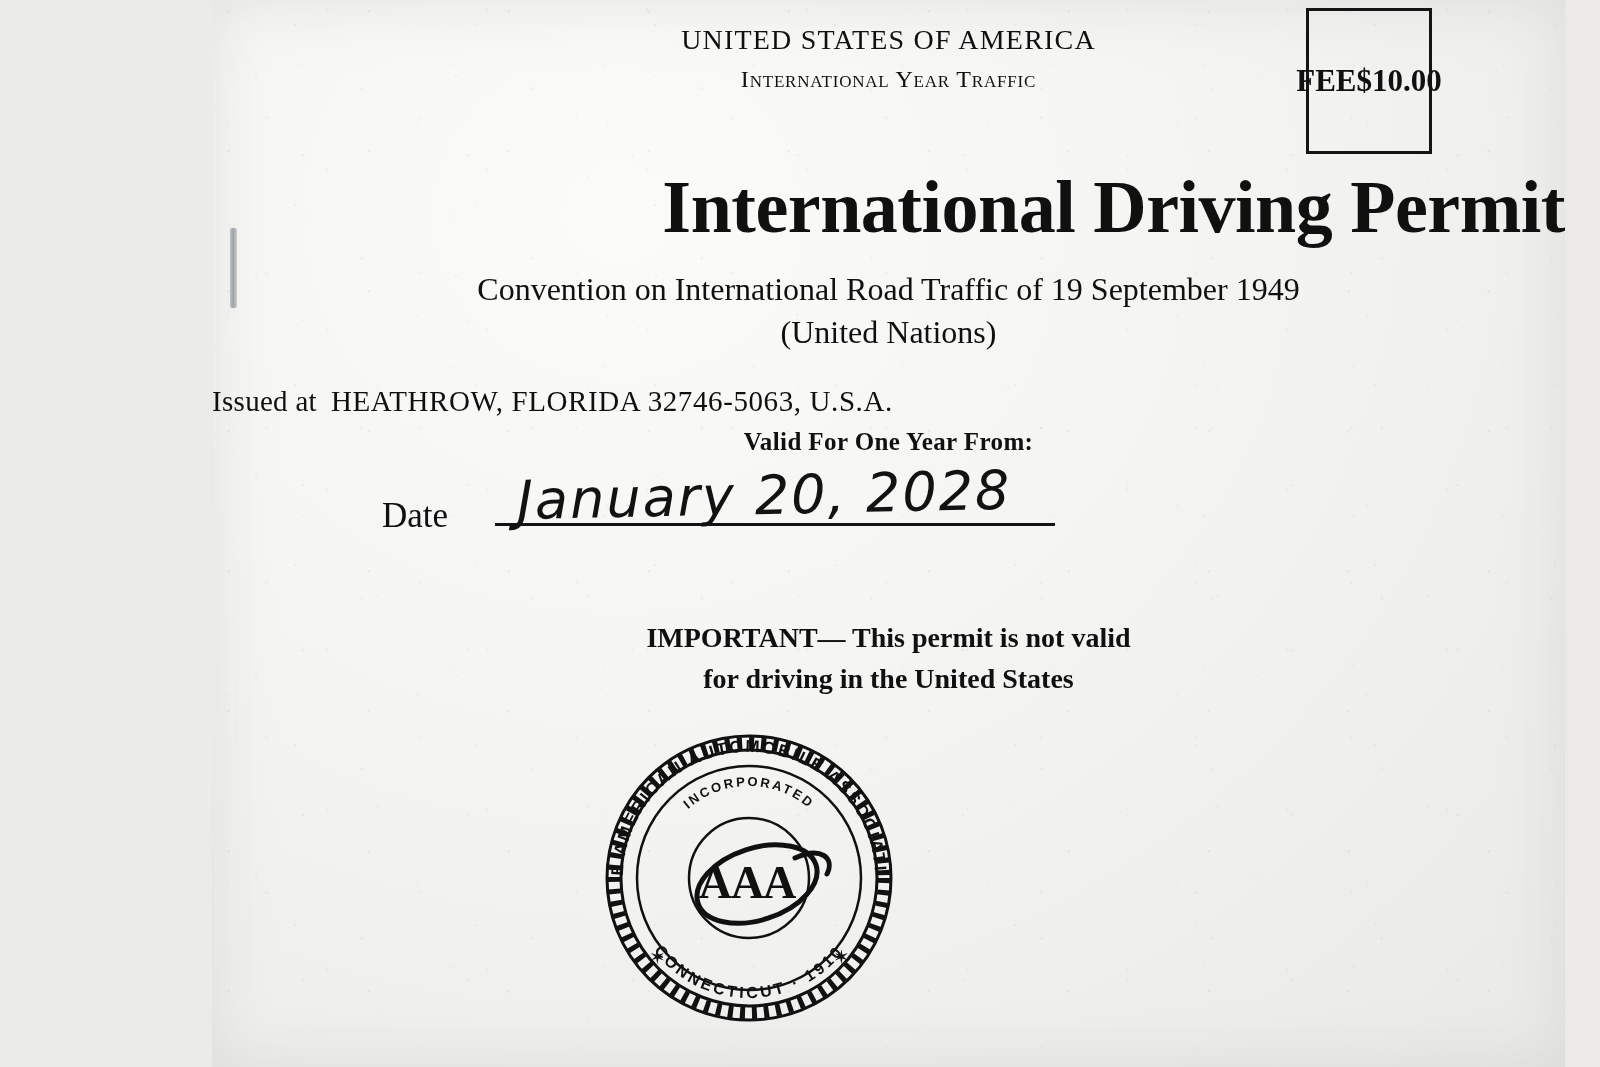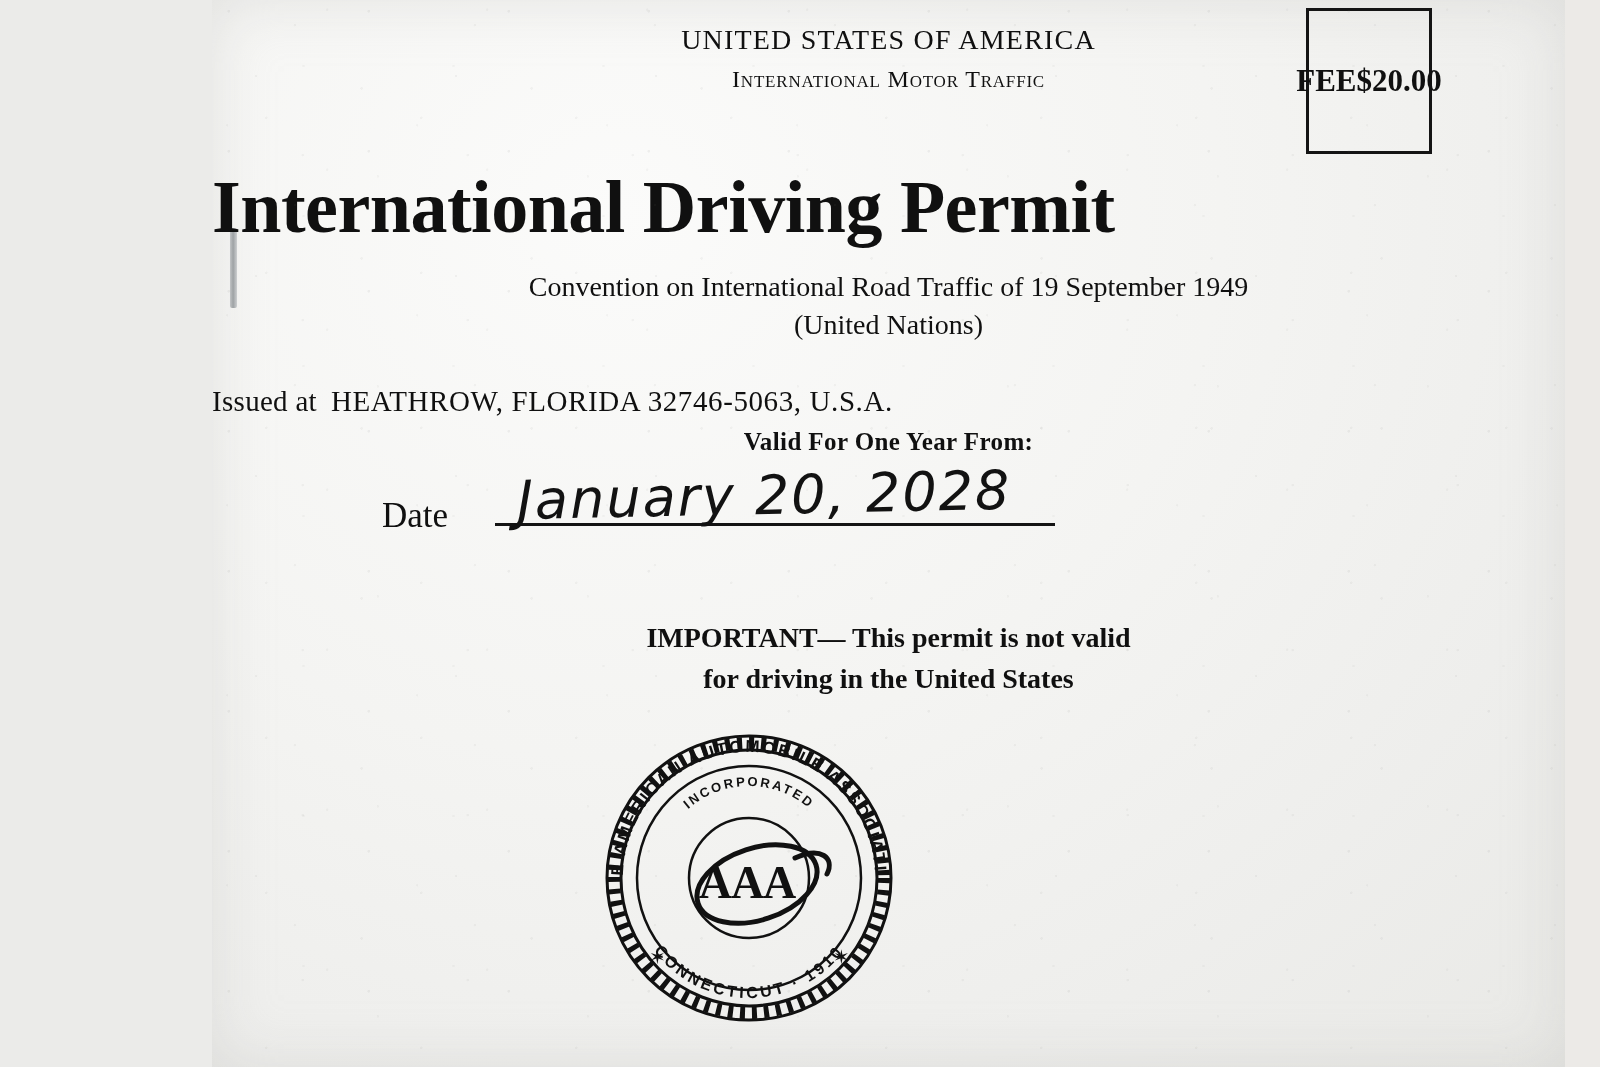--- a/index.html
+++ b/index.html
@@ -129,33 +129,33 @@
   .fee-box .fee-amount {
     font-size: 31px;
     font-weight: 700;
   }
 
   .title {
     position: absolute;
     left: 0;
     top: 165px;
     width: 1353px;
-    text-align: left;
+    text-align: right;
     font-size: 74px;
     font-weight: 700;
     letter-spacing: -0.5px;
   }
 
   .subtitle {
     position: absolute;
     left: 0;
     top: 268px;
     width: 1353px;
     text-align: center;
-    font-size: 28px;
+    font-size: 32px;
     line-height: 1.35;
   }
   .subtitle .un { display: block; }
 
   
   .issued {
     position: absolute;
     left: 0;
     top: 385px;
     width: 1353px;
@@ -242,26 +242,26 @@
   <div class="outer-left"></div>
   <div class="outer-right"></div>
 
   <div class="booklet">
     <div class="staple"></div>
 
     <div class="content">
 
       <div class="hdr">
         <div class="line1">UNITED STATES OF AMERICA</div>
-        <div class="line2">International Motor Traffic</div>
+        <div class="line2">International Year Traffic</div>
       </div>
 
       <div class="fee-box">
         <div class="fee-label">FEE</div>
-        <div class="fee-amount">$20.00</div>
+        <div class="fee-amount">$10.00</div>
       </div>
 
       <div class="title">International Driving Permit</div>
 
       <div class="subtitle">
         <span>Convention on International Road Traffic of 19 September 1949</span>
         <span class="un">(United Nations)</span>
       </div>
 
       <div class="issued">

